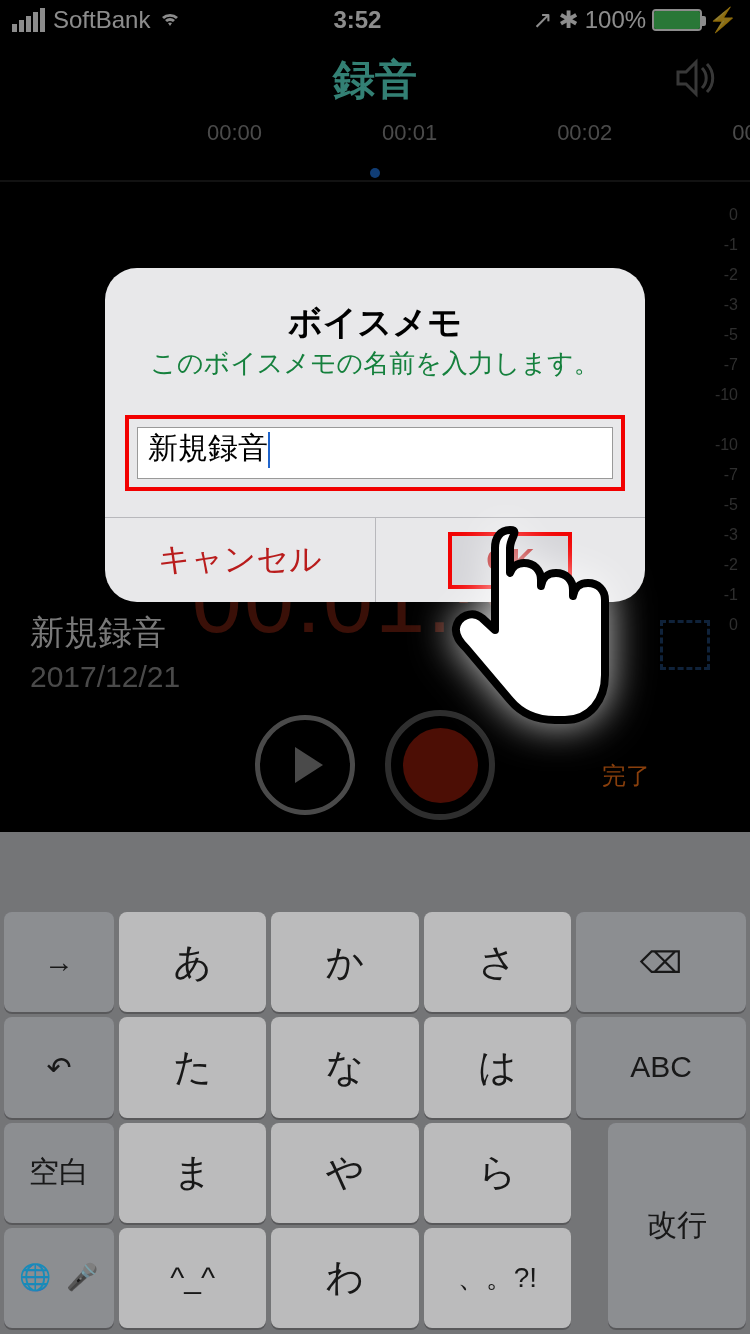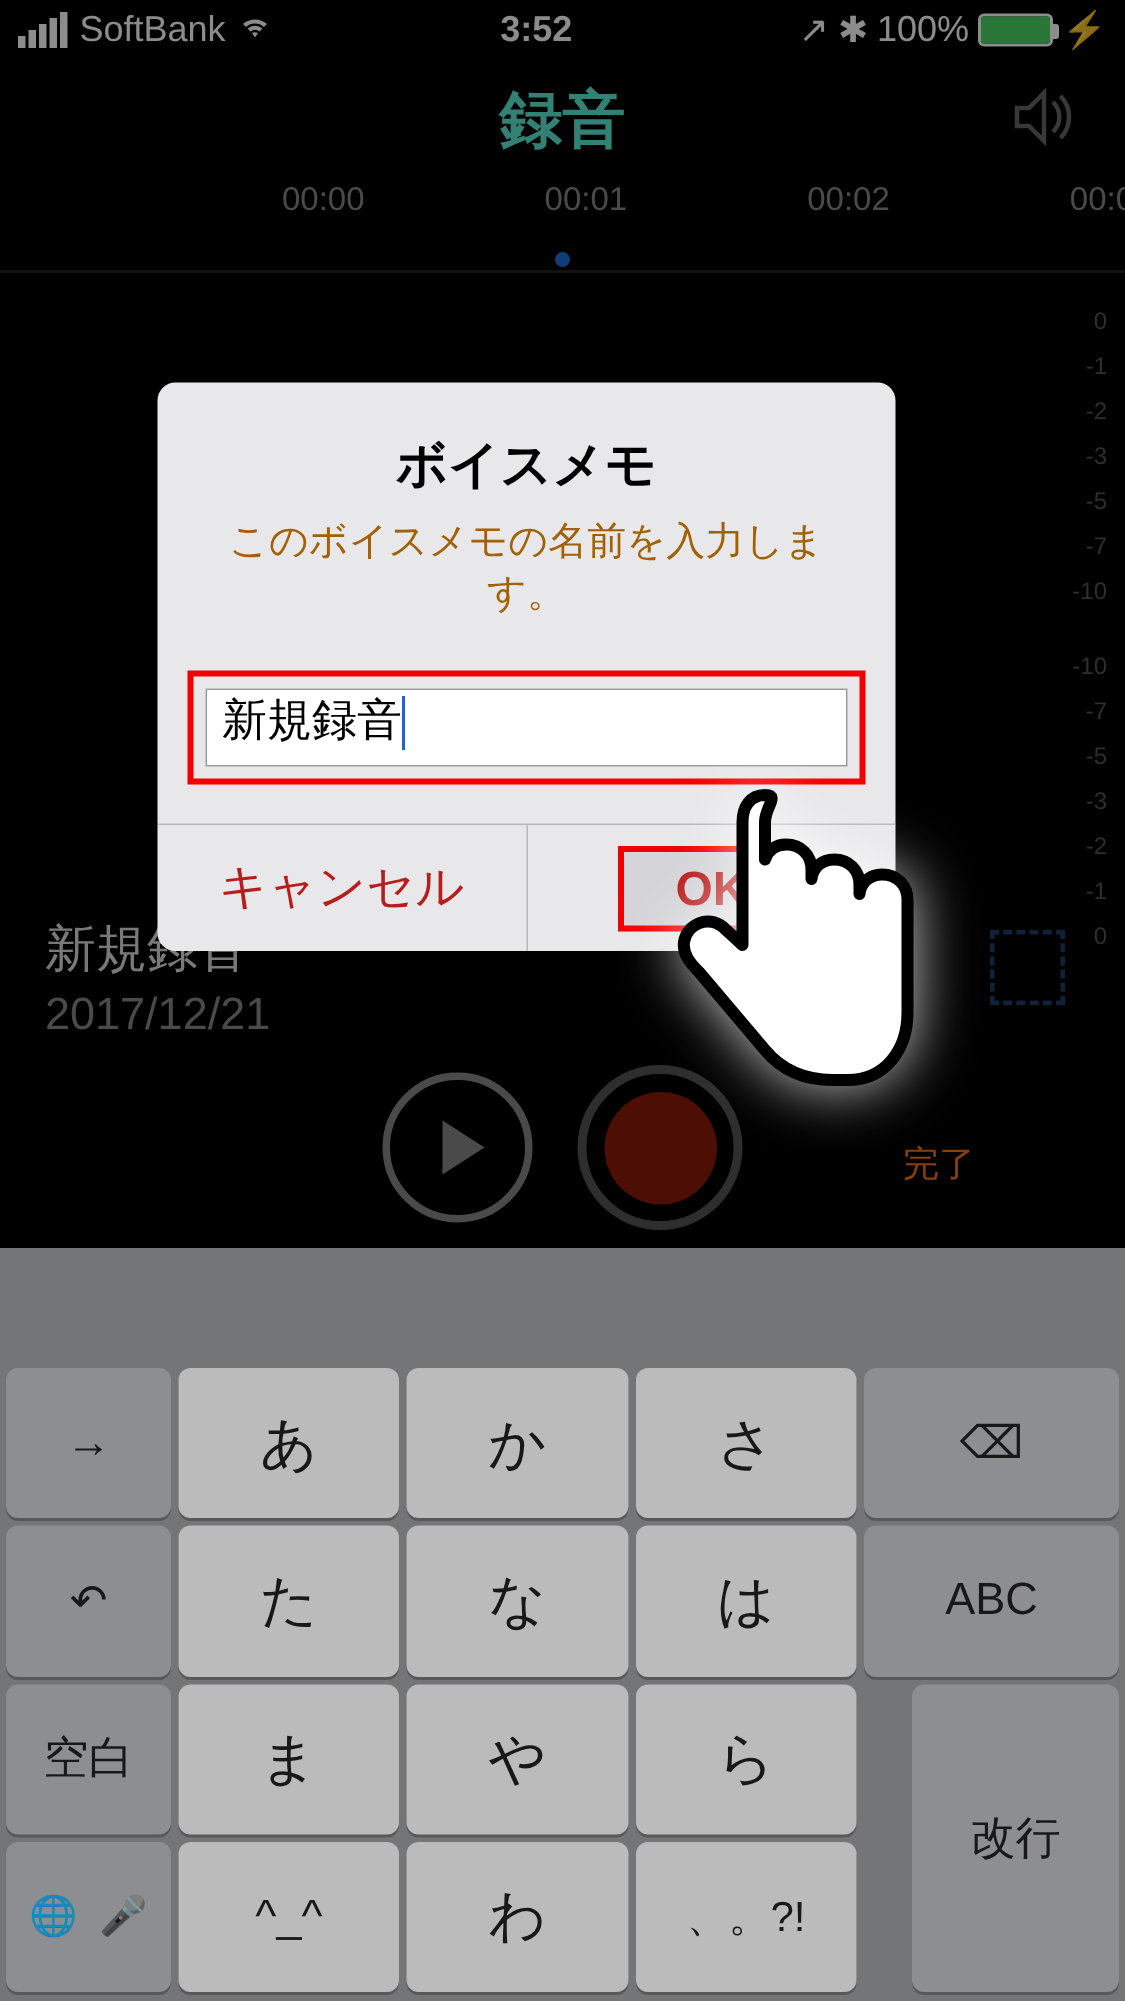--- a/index.html
+++ b/index.html
@@ -16,21 +16,21 @@
 .battery::after { content:''; position:absolute; right:-6px; top:5px; width:4px; height:10px; background:#fff; border-radius:0 2px 2px 0; }
 .battery-fill { background:#4cd964; height:100%; width:100%; border-radius:2px; }
 
 
 .header { height: 80px; display:flex; align-items:center; justify-content:center; position:relative; }
 .header-title { color:#5eead4; font-size:42px; font-weight:700; }
 .speaker-icon { position:absolute; right:30px; color:#fff; opacity:0.4; }
 
 
 .timeline { height: 60px; position: relative; color:#888; font-size:22px; }
-.timeline-ticks { display:flex; position:absolute; left:188px; right:0; top:0; gap:120px; }
+.timeline-ticks { display:flex; position:absolute; left:207px; right:0; top:0; gap:120px; }
 .playhead { position:absolute; left:370px; top:48px; width:10px; height:10px; background:#1e6fd6; border-radius:50%; }
 .wave-line { position:absolute; top:180px; left:0; right:0; height:2px; background:#222; }
 .db-scale { position:absolute; right:12px; top:200px; color:#555; font-size:16px; text-align:right; line-height:30px; }
 
 
 .big-timer { position:absolute; top:550px; left:0; right:0; text-align:center; color:#d63c1e; font-size:90px; font-weight:300; letter-spacing:2px; opacity:0.5; }
 
 
 .rec-info { position:absolute; top:610px; left:30px; color:#ccc; }
 .rec-name { font-size:34px; color:#ddd; }
@@ -42,24 +42,24 @@
 .play-btn { width:100px; height:100px; border:5px solid #888; border-radius:50%; display:flex; align-items:center; justify-content:center; }
 .play-btn::after { content:''; border-left:28px solid #888; border-top:18px solid transparent; border-bottom:18px solid transparent; margin-left:8px; }
 .rec-btn { width:110px; height:110px; border:6px solid #555; border-radius:50%; display:flex; align-items:center; justify-content:center; }
 .rec-btn::after { content:''; width:75px; height:75px; background:#8b1a0a; border-radius:50%; }
 .done-label { color:#f97316; font-size:24px; position:absolute; right:100px; top:760px; }
 
 
 .dim { position:absolute; inset:0; background:rgba(0,0,0,0.45); }
 
 
-.modal { position:absolute; top:255px; left:105px; width:492px; background:#e8e8ea; border-radius:12px; overflow:hidden; }
+.modal { position:absolute; top:268px; left:105px; width:540px; background:#e8e8ea; border-radius:32px; overflow:hidden; }
 .modal-head { text-align:center; padding:32px 30px 10px; }
 .modal-title { font-size:34px; font-weight:600; color:#000; }
-.modal-sub { font-size:26px; color:#a16207; margin-top:10px; }
+.modal-sub { font-size:26px; color:#15803d; }
 .modal-input-wrap { margin:24px 20px 26px; border:4px solid #f20000; padding:8px; }
 .modal-input { width:100%; height:52px; border:1px solid #999; background:#fff; font-size:30px; padding:0 10px; color:#000; }
 .cursor { display:inline-block; width:2px; height:36px; background:#2065cc; vertical-align:middle; animation:blink 1s infinite; }
 @keyframes blink { 50% { opacity:0 } }
 .modal-btns { display:flex; border-top:1px solid #b8b8bc; }
 .modal-btn { flex:1; height:84px; display:flex; align-items:center; justify-content:center; font-size:32px; color:#b91c1c; }
 .modal-btn + .modal-btn { border-left:1px solid #b8b8bc; }
 .ok-highlight { border:4px solid #f20000; padding:6px 34px; background:#d5d5d9; font-weight:600; }
 
 

